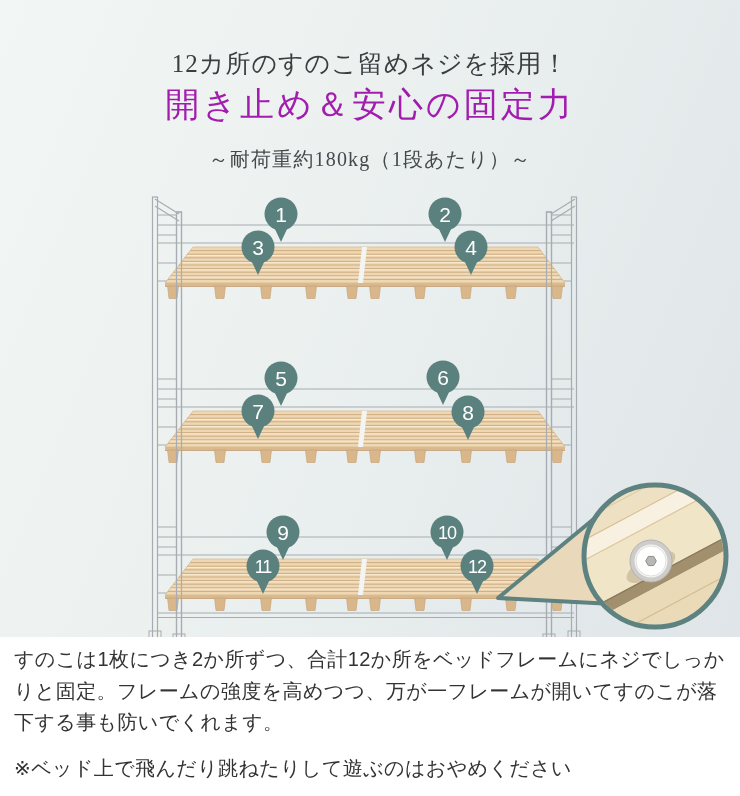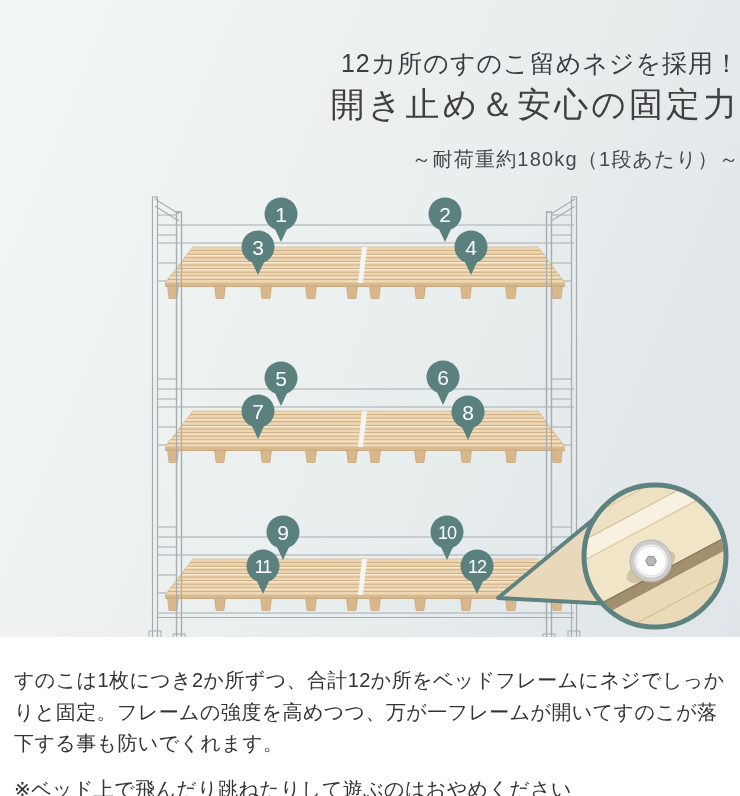--- a/index.html
+++ b/index.html
@@ -6,28 +6,28 @@
   body{
     width:740px;height:796px;position:relative;overflow:hidden;
     font-family:"Liberation Sans","DejaVu Sans",sans-serif;
     background:#ffffff;
   }
   .hero{
     position:absolute;left:0;top:0;width:740px;height:637px;
     background:linear-gradient(112deg,#f2f6f5 0%,#ecf1f0 40%,#dfe5e8 100%);
     z-index:0;
   }
-  .hero-text{position:absolute;left:0;width:740px;text-align:right;color:#3a3e41;z-index:3;}
+  .hero-text{position:absolute;left:0;width:740px;text-align:center;color:#3a3e41;z-index:3;font-family:Liberation Serif, serif;}
   .title-lead{top:47px;font-size:25px;letter-spacing:1px;}
-  .title-main{top:82px;font-size:34px;letter-spacing:3px;color:#404040;}
+  .title-main{top:82px;font-size:34px;letter-spacing:3px;color:#a21caf;}
   .subtitle{top:146px;font-size:20px;letter-spacing:1.2px;color:#44494c;}
   #illu{position:absolute;left:0;top:0;z-index:1;pointer-events:none;}
   .desc{
     position:absolute;left:0;top:637px;width:740px;height:159px;background:#ffffff;
-    box-sizing:border-box;padding:28px 14px 0 14px;z-index:4;
+    box-sizing:border-box;padding:7px 14px 0 14px;z-index:4;
   }
   .desc p{margin:0;font-size:20px;line-height:1.58;letter-spacing:0.4px;color:#333333;}
   .desc p.note{margin-top:14px;}
 </style>
 </head>
 <body>
 
 <div class="hero"></div>
 
 <div class="hero-text title-lead">12カ所のすのこ留めネジを採用！</div>

